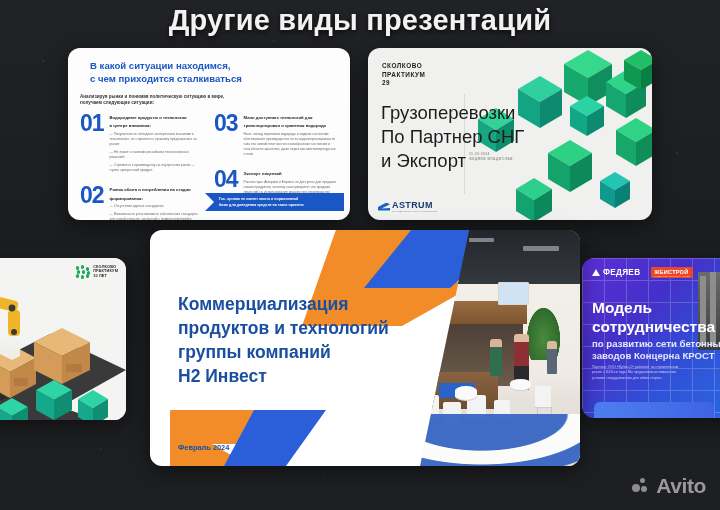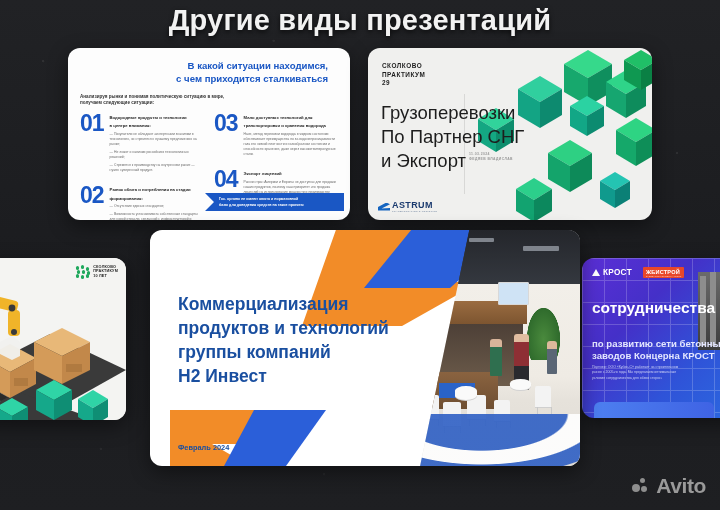--- a/index.html
+++ b/index.html
@@ -38,21 +38,21 @@
     z-index:9;
   }
 
   
   .card{position:absolute;border-radius:12px;overflow:hidden;background:#fff;
         box-shadow:0 6px 20px rgba(0,0,0,.45);}
 
   
   #slide-situation{left:68px;top:48px;width:282px;height:172px;background:#fdfdfd;}
   .s1-title{color:#1a57c4;font-weight:bold;font-size:9.6px;line-height:13px;
-            text-align:right;padding:11px 22px 0;}
+            text-align:left;padding:11px 22px 0;}
   .s1-lead{font-size:4.6px;font-weight:bold;color:#333;line-height:6.4px;
            padding:9px 12px 0;}
   .s1-cols{display:flex;padding:6px 12px 0;gap:10px;}
   .s1-col{width:50%;}
   .s1-item{display:flex;gap:6px;margin-bottom:9px;}
   .s1-num{color:#1a57c4;font-size:23px;font-weight:bold;line-height:21px;
           letter-spacing:-1px;flex:0 0 auto;}
   .s1-body{flex:1;padding-top:2px;}
   .s1-h{font-size:4.2px;font-weight:bold;color:#222;line-height:5.6px;margin-bottom:3px;}
   .s1-p{font-size:3.4px;color:#6a6a6a;line-height:5px;margin-bottom:3px;}
@@ -448,28 +448,29 @@
   <div class="card" id="slide-krost">
     <div class="kr-grid"></div>
     <div class="kr-img">
       <i style="left:2px;top:4px;width:6px;height:70px;"></i>
       <i style="left:12px;top:0px;width:6px;height:74px;"></i>
 
     </div>
     <div class="kr-logos">
       <div class="kr-krost">
         <div class="tri"></div>
-        <div class="wm">КРОСТ</div>
+        <div class="wm">ФЕДЯЕВ</div>
       </div>
       <div class="kr-jbi">
         <div class="wm">ЖБИСТРОЙ</div>
         <div class="sub">ЗАВОД ЖБИ КОНЦЕРНА КРОСТ</div>
       </div>
     </div>
     <div class="kr-h1">
+      <div>Модель</div>
       <div>сотрудничества</div>
     </div>
     <div class="kr-h2">
       <div>по развитию сети бетонных</div>
       <div>заводов Концерна КРОСТ</div>
     </div>
     <div class="kr-p">
       <div>Партнер: ООО «Кубис-С» работает на строительном</div>
       <div>рынке с 2005-го года. Мы предлагаем оптимальные</div>
       <div>условия сотрудничества для обеих сторон.</div>

